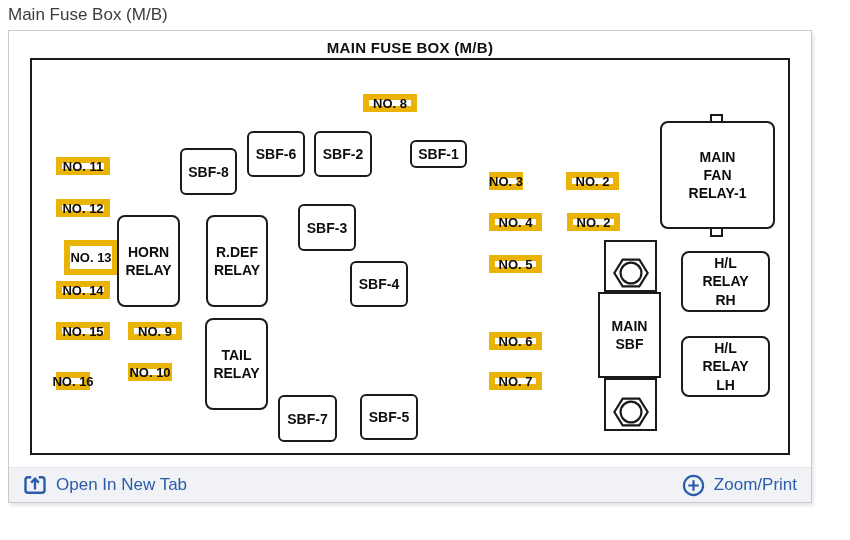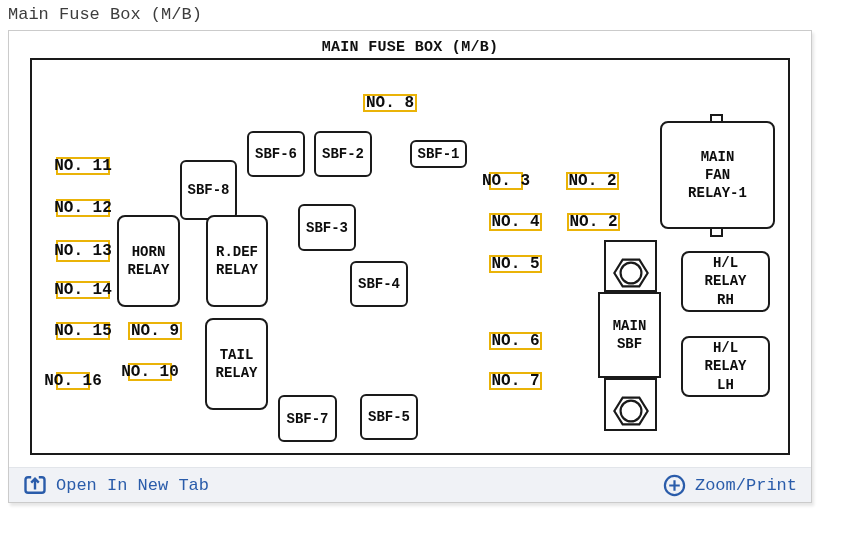--- a/index.html
+++ b/index.html
@@ -1,39 +1,39 @@
 <!DOCTYPE html>
 <html><head>
 <meta charset="utf-8">
 <style>
   html,body { margin:0; padding:0; background:#ffffff; }
   .screen {
     position:relative; width:850px; height:540px; background:#ffffff;
-    font-family:Liberation Mono, monospace; overflow:hidden;
+    font-family:Liberation Sans, sans-serif; overflow:hidden;
   }
   .page-title {
     position:absolute; left:8px; top:5px; font-size:17px; color:#3d3d3d;
   }
   .panel {
     position:absolute; left:8px; top:30px; width:804px; height:473px;
     background:#ffffff; border:1px solid #cbcbcb; box-sizing:border-box;
     box-shadow:2px 3px 3px rgba(0,0,0,0.10);
   }
   .diagram-title {
     position:absolute; left:30px; top:39px; width:760px; text-align:center;
     font-size:15px; font-weight:bold; color:#101010; letter-spacing:0.3px;
   }
   .diagram-rect {
     position:absolute; left:30px; top:58px; width:760px; height:397px;
     border:2px solid #1a1a1a; box-sizing:border-box; background:#ffffff;
   }
   .no-box {
     position:absolute; box-sizing:border-box; background:#ffffff;
-    border:2px solid #eab308; display:flex; align-items:center; justify-content:center;
-    font-size:16px; font-weight:bold; color:#0d0d0d; white-space:nowrap;
+    border:6px solid #eab308; display:flex; align-items:center; justify-content:center;
+    font-size:13px; font-weight:bold; color:#0d0d0d; white-space:nowrap;
   }
   .sbf-box {
     position:absolute; box-sizing:border-box; background:#ffffff;
     border:2px solid #1a1a1a; border-radius:6px;
     display:flex; align-items:center; justify-content:center;
     font-size:14px; font-weight:bold; color:#0d0d0d; white-space:nowrap;
   }
   .relay-box {
     position:absolute; box-sizing:border-box; background:#ffffff;
     border:2px solid #1a1a1a; border-radius:8px;
@@ -71,41 +71,41 @@
 
   <div class="page-title">Main Fuse Box (M/B)</div>
 
   <div class="panel"></div>
 
   <div class="diagram-title">MAIN FUSE BOX (M/B)</div>
   <div class="diagram-rect"></div>
 
   <div class="no-box" style="left:56px;top:157px;width:54px;height:18px">NO. 11</div>
   <div class="no-box" style="left:56px;top:199px;width:54px;height:18px">NO. 12</div>
-  <div class="no-box" style="left:56px;top:240px;width:54px;height:22px">NO. 13</div>
+  <div class="no-box" style="left:64px;top:240px;width:54px;height:35px">NO. 13</div>
   <div class="no-box" style="left:56px;top:281px;width:54px;height:18px">NO. 14</div>
   <div class="no-box" style="left:56px;top:322px;width:54px;height:18px">NO. 15</div>
   <div class="no-box" style="left:56px;top:372px;width:34px;height:18px">NO. 16</div>
   <div class="no-box" style="left:128px;top:322px;width:54px;height:18px">NO. 9</div>
   <div class="no-box" style="left:128px;top:363px;width:44px;height:18px">NO. 10</div>
 
   <div class="no-box" style="left:363px;top:94px;width:54px;height:18px">NO. 8</div>
 
   <div class="no-box" style="left:489px;top:172px;width:34px;height:18px">NO. 3</div>
   <div class="no-box" style="left:566px;top:172px;width:53px;height:18px">NO. 2</div>
   <div class="no-box" style="left:489px;top:213px;width:53px;height:18px">NO. 4</div>
   <div class="no-box" style="left:567px;top:213px;width:53px;height:18px">NO. 2</div>
   <div class="no-box" style="left:489px;top:255px;width:53px;height:18px">NO. 5</div>
   <div class="no-box" style="left:489px;top:332px;width:53px;height:18px">NO. 6</div>
   <div class="no-box" style="left:489px;top:372px;width:53px;height:18px">NO. 7</div>
 
   <div class="sbf-box" style="left:247px;top:131px;width:58px;height:46px">SBF-6</div>
   <div class="sbf-box" style="left:314px;top:131px;width:58px;height:46px">SBF-2</div>
   <div class="sbf-box" style="left:410px;top:140px;width:57px;height:28px">SBF-1</div>
-  <div class="sbf-box" style="left:180px;top:160px;width:57px;height:60px">SBF-8</div>
+  <div class="sbf-box" style="left:180px;top:148px;width:57px;height:47px">SBF-8</div>
   <div class="sbf-box" style="left:298px;top:204px;width:58px;height:47px">SBF-3</div>
   <div class="sbf-box" style="left:350px;top:261px;width:58px;height:46px">SBF-4</div>
   <div class="sbf-box" style="left:278px;top:395px;width:59px;height:47px">SBF-7</div>
   <div class="sbf-box" style="left:360px;top:394px;width:58px;height:46px">SBF-5</div>
 
   <div class="relay-box" style="left:117px;top:215px;width:63px;height:92px">HORN
 RELAY</div>
   <div class="relay-box" style="left:206px;top:215px;width:62px;height:92px">R.DEF
 RELAY</div>
   <div class="relay-box" style="left:205px;top:318px;width:63px;height:92px">TAIL

